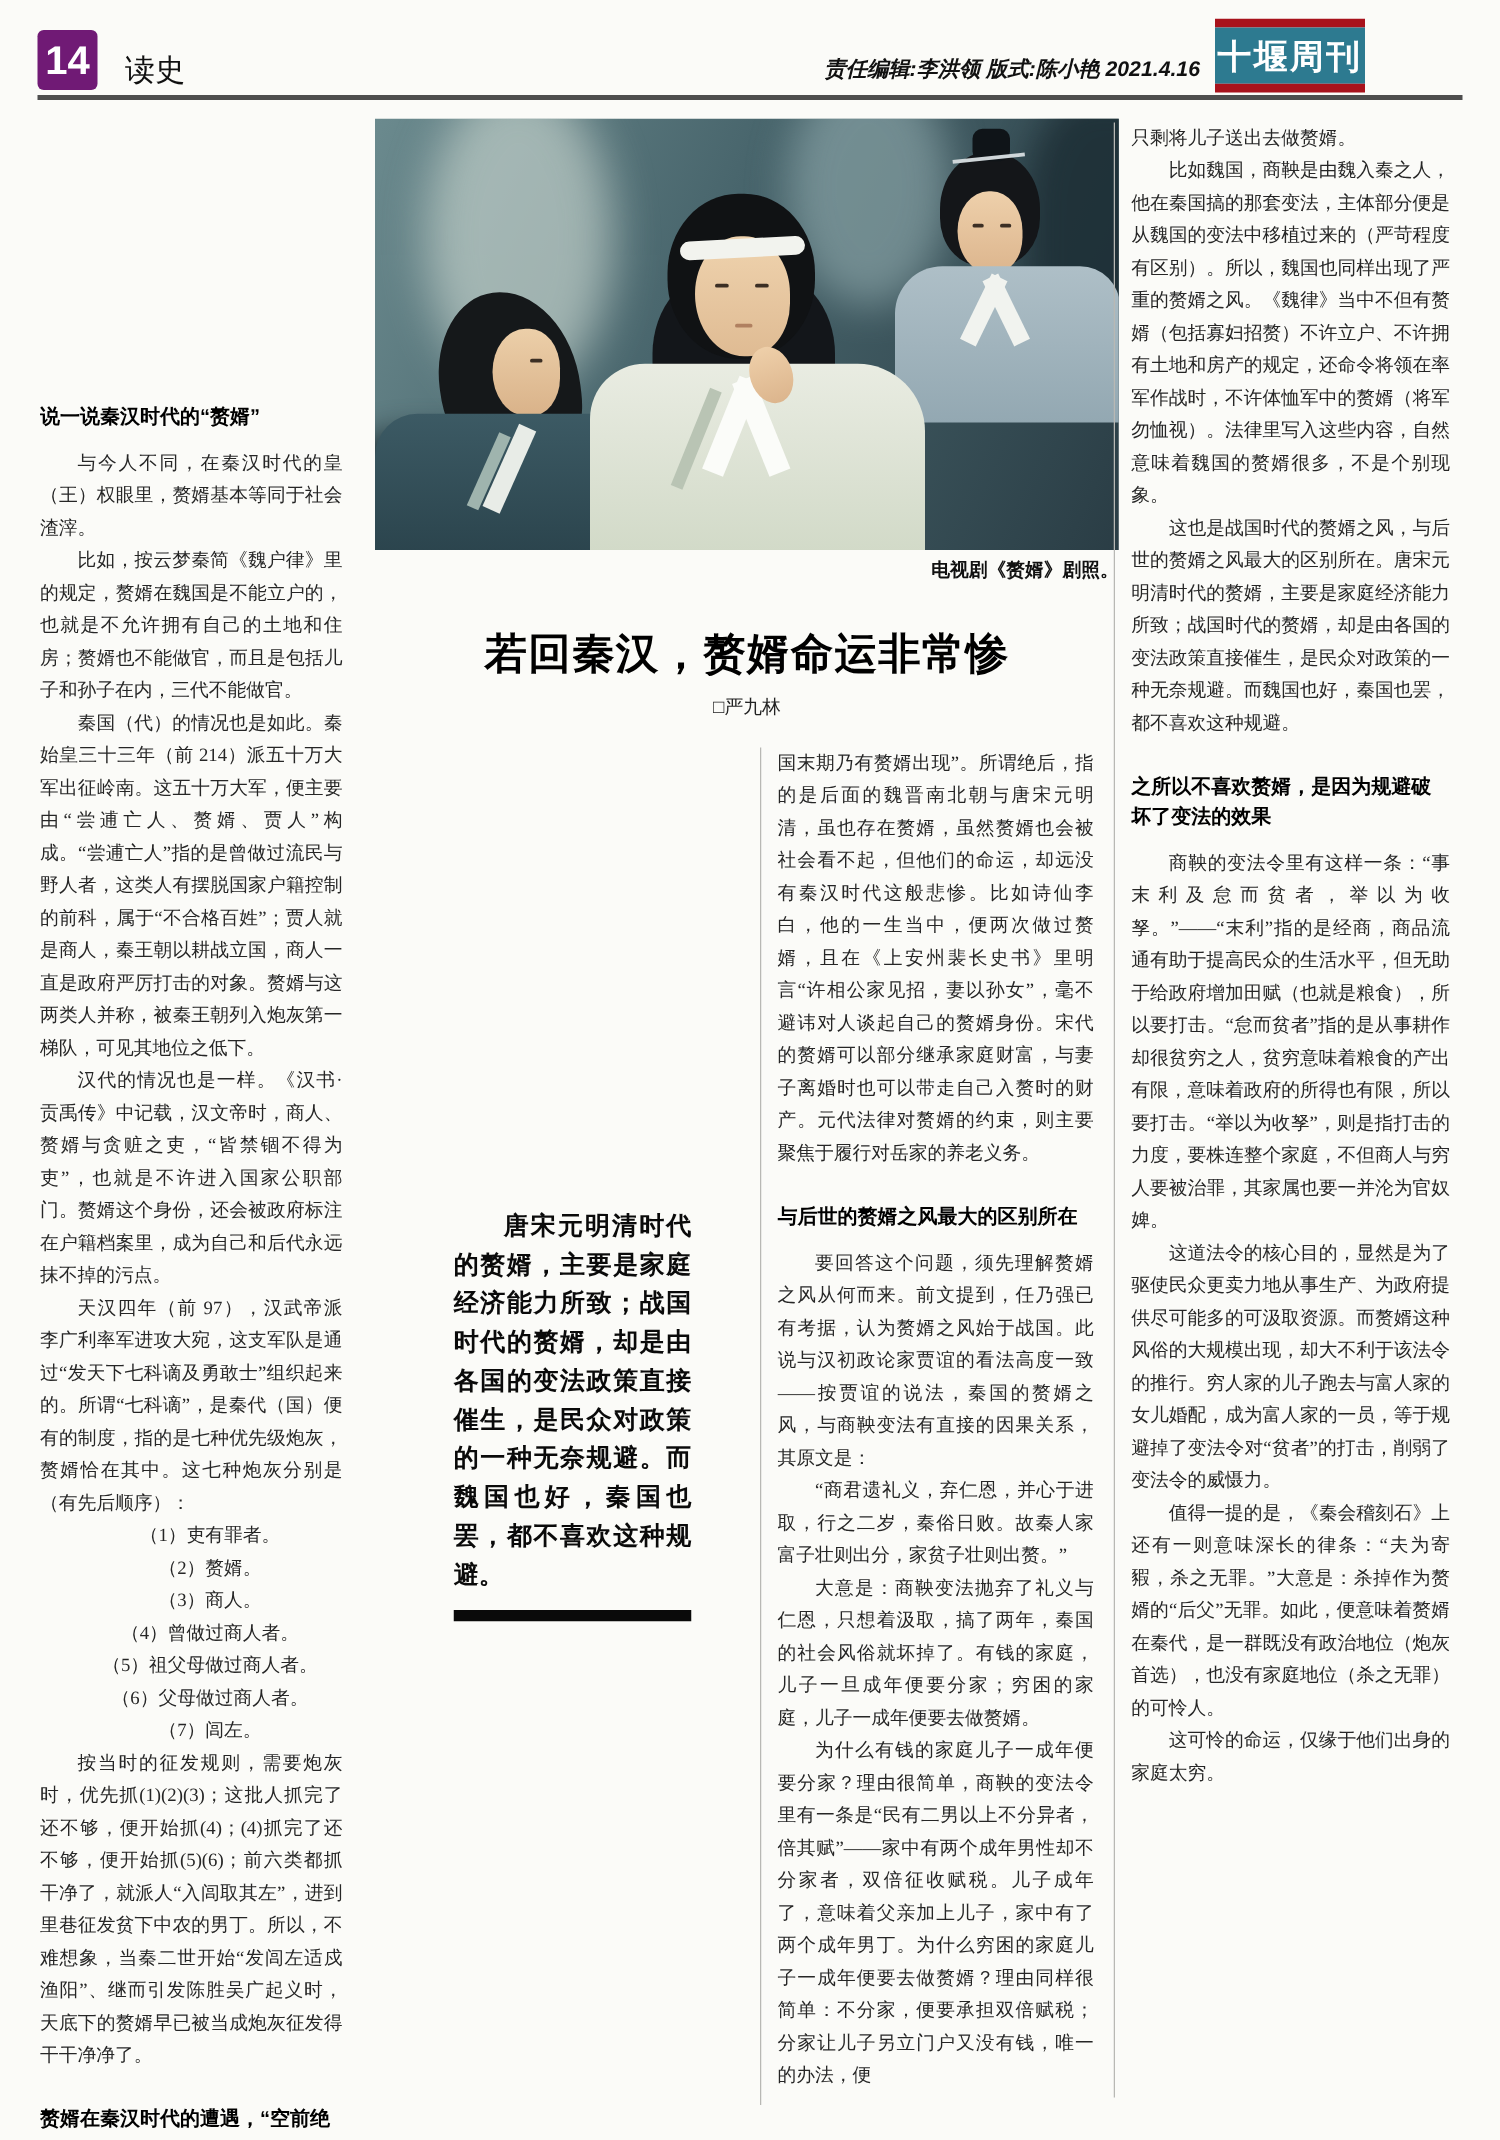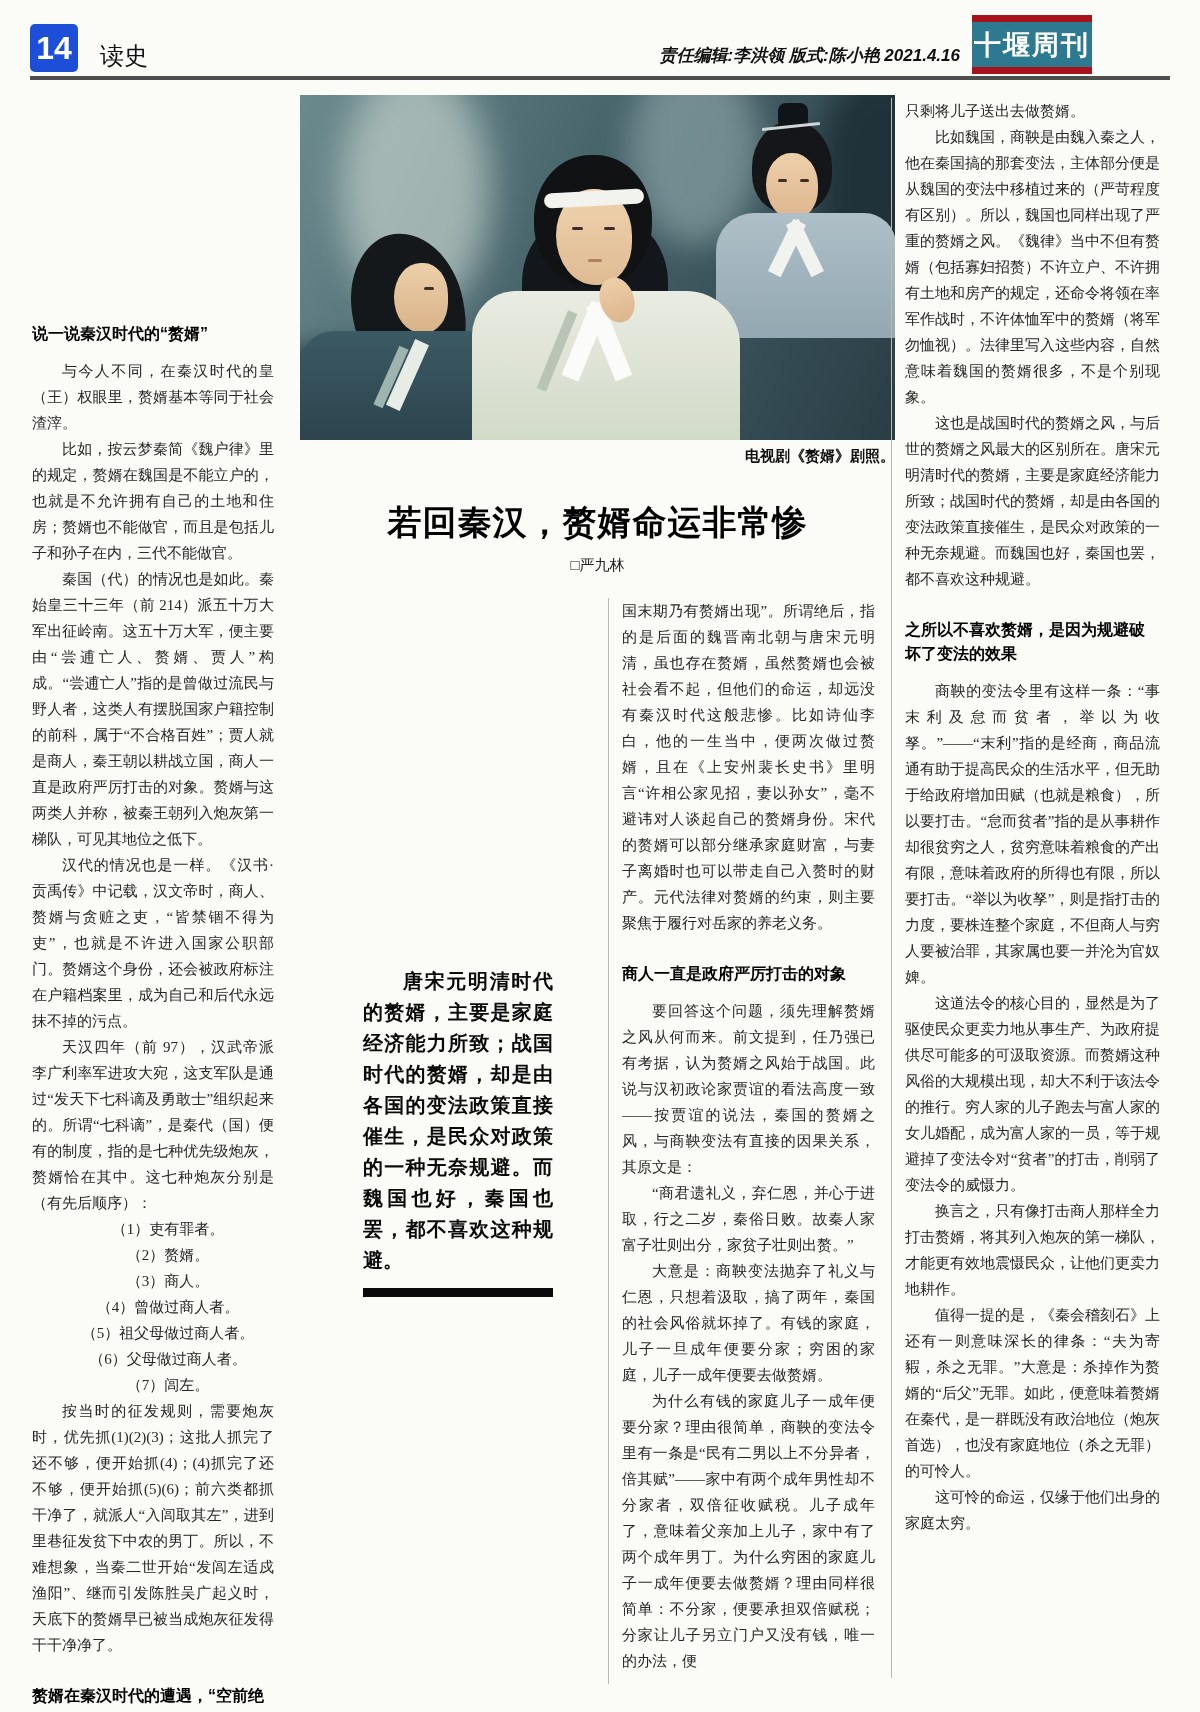--- a/index.html
+++ b/index.html
@@ -1,19 +1,19 @@
 <!DOCTYPE html>
 <html><head>
 <meta charset="utf-8">
 <style>
   html,body{margin:0;padding:0;background:#888;}
   .page{position:relative;width:1200px;height:1712px;background:#fbfbf8;overflow:hidden;
         font-family:"Liberation Serif","DejaVu Serif",serif;color:#222;}
   
-  .pagenum{position:absolute;left:30px;top:24px;width:48px;height:48px;background:#1d4ed8;
+  .pagenum{position:absolute;left:30px;top:24px;width:48px;height:48px;background:#701a75;
            color:#fff;font-family:"Liberation Sans","DejaVu Sans",sans-serif;font-size:32px;
            font-weight:bold;display:flex;align-items:center;justify-content:center;border-radius:5px;}
   .section{position:absolute;left:100px;top:40px;font-family:"Liberation Sans","DejaVu Sans",sans-serif;
            font-size:24px;font-weight:normal;color:#101010;}
   .editor{position:absolute;right:240px;top:44px;font-family:"Liberation Sans","DejaVu Sans",sans-serif;
           font-size:17px;font-weight:bold;font-style:italic;color:#111;}
   .masthead{position:absolute;left:972px;top:15px;width:120px;height:44px;}
   .masthead .bar{height:7px;background:#a8121c;}
   .masthead .name{height:45px;background:#2d7a90;color:#fff;display:flex;align-items:center;
                   justify-content:center;font-size:27px;font-weight:bold;letter-spacing:2px;}
@@ -171,31 +171,30 @@
       <p class="it-li">（3）商人。</p>
       <p class="it-li">（4）曾做过商人者。</p>
       <p class="it-li">（5）祖父母做过商人者。</p>
       <p class="it-li">（6）父母做过商人者。</p>
       <p class="it-li">（7）闾左。</p>
       <p class="it-p">按当时的征发规则，需要炮灰时，优先抓(1)(2)(3)；这批人抓完了还不够，便开始抓(4)；(4)抓完了还不够，便开始抓(5)(6)；前六类都抓干净了，就派人“入闾取其左”，进到里巷征发贫下中农的男丁。所以，不难想象，当秦二世开始“发闾左适戍渔阳”、继而引发陈胜吴广起义时，天底下的赘婿早已被当成炮灰征发得干干净净了。</p>
       <h3 class="it-h">赘婿在秦汉时代的遭遇，“空前绝后”</h3>
     </div>
   <div class="col col-center">
       <p class="it-pc">国末期乃有赘婿出现”。所谓绝后，指的是后面的魏晋南北朝与唐宋元明清，虽也存在赘婿，虽然赘婿也会被社会看不起，但他们的命运，却远没有秦汉时代这般悲惨。比如诗仙李白，他的一生当中，便两次做过赘婿，且在《上安州裴长史书》里明言“许相公家见招，妻以孙女”，毫不避讳对人谈起自己的赘婿身份。宋代的赘婿可以部分继承家庭财富，与妻子离婚时也可以带走自己入赘时的财产。元代法律对赘婿的约束，则主要聚焦于履行对岳家的养老义务。</p>
-      <h3 class="it-h">商人一直是政府严厉打击的对象</h3>
+      <h3 class="it-h">与后世的赘婿之风最大的区别所在</h3>
       <p class="it-p">要回答这个问题，须先理解赘婿之风从何而来。前文提到，任乃强已有考据，认为赘婿之风始于战国。此说与汉初政论家贾谊的看法高度一致——按贾谊的说法，秦国的赘婿之风，与商鞅变法有直接的因果关系，其原文是：</p>
       <p class="it-p">“商君遗礼义，弃仁恩，并心于进取，行之二岁，秦俗日败。故秦人家富子壮则出分，家贫子壮则出赘。”</p>
       <p class="it-p">大意是：商鞅变法抛弃了礼义与仁恩，只想着汲取，搞了两年，秦国的社会风俗就坏掉了。有钱的家庭，儿子一旦成年便要分家；穷困的家庭，儿子一成年便要去做赘婿。</p>
       <p class="it-p">为什么有钱的家庭儿子一成年便要分家？理由很简单，商鞅的变法令里有一条是“民有二男以上不分异者，倍其赋”——家中有两个成年男性却不分家者，双倍征收赋税。儿子成年了，意味着父亲加上儿子，家中有了两个成年男丁。为什么穷困的家庭儿子一成年便要去做赘婿？理由同样很简单：不分家，便要承担双倍赋税；分家让儿子另立门户又没有钱，唯一的办法，便</p>
     </div>
   <div class="col col-right">
       <p class="it-pc">只剩将儿子送出去做赘婿。</p>
       <p class="it-p">比如魏国，商鞅是由魏入秦之人，他在秦国搞的那套变法，主体部分便是从魏国的变法中移植过来的（严苛程度有区别）。所以，魏国也同样出现了严重的赘婿之风。《魏律》当中不但有赘婿（包括寡妇招赘）不许立户、不许拥有土地和房产的规定，还命令将领在率军作战时，不许体恤军中的赘婿（将军勿恤视）。法律里写入这些内容，自然意味着魏国的赘婿很多，不是个别现象。</p>
       <p class="it-p">这也是战国时代的赘婿之风，与后世的赘婿之风最大的区别所在。唐宋元明清时代的赘婿，主要是家庭经济能力所致；战国时代的赘婿，却是由各国的变法政策直接催生，是民众对政策的一种无奈规避。而魏国也好，秦国也罢，都不喜欢这种规避。</p>
       <h3 class="it-h">之所以不喜欢赘婿，是因为规避破坏了变法的效果</h3>
       <p class="it-p">商鞅的变法令里有这样一条：“事末利及怠而贫者，举以为收孥。”——“末利”指的是经商，商品流通有助于提高民众的生活水平，但无助于给政府增加田赋（也就是粮食），所以要打击。“怠而贫者”指的是从事耕作却很贫穷之人，贫穷意味着粮食的产出有限，意味着政府的所得也有限，所以要打击。“举以为收孥”，则是指打击的力度，要株连整个家庭，不但商人与穷人要被治罪，其家属也要一并沦为官奴婢。</p>
       <p class="it-p">这道法令的核心目的，显然是为了驱使民众更卖力地从事生产、为政府提供尽可能多的可汲取资源。而赘婿这种风俗的大规模出现，却大不利于该法令的推行。穷人家的儿子跑去与富人家的女儿婚配，成为富人家的一员，等于规避掉了变法令对“贫者”的打击，削弱了变法令的威慑力。</p>
-      <p class="it-p">换言之，只有像打击商人那样全力打击赘婿，将其列入炮灰的第一梯队，才能更有效地震慑民众，让他们更卖力地耕作。</p>
       <p class="it-p">值得一提的是，《秦会稽刻石》上还有一则意味深长的律条：“夫为寄豭，杀之无罪。”大意是：杀掉作为赘婿的“后父”无罪。如此，便意味着赘婿在秦代，是一群既没有政治地位（炮灰首选），也没有家庭地位（杀之无罪）的可怜人。</p>
       <p class="it-p">这可怜的命运，仅缘于他们出身的家庭太穷。</p>
     </div>
 
 </div>
 
 </body></html>

